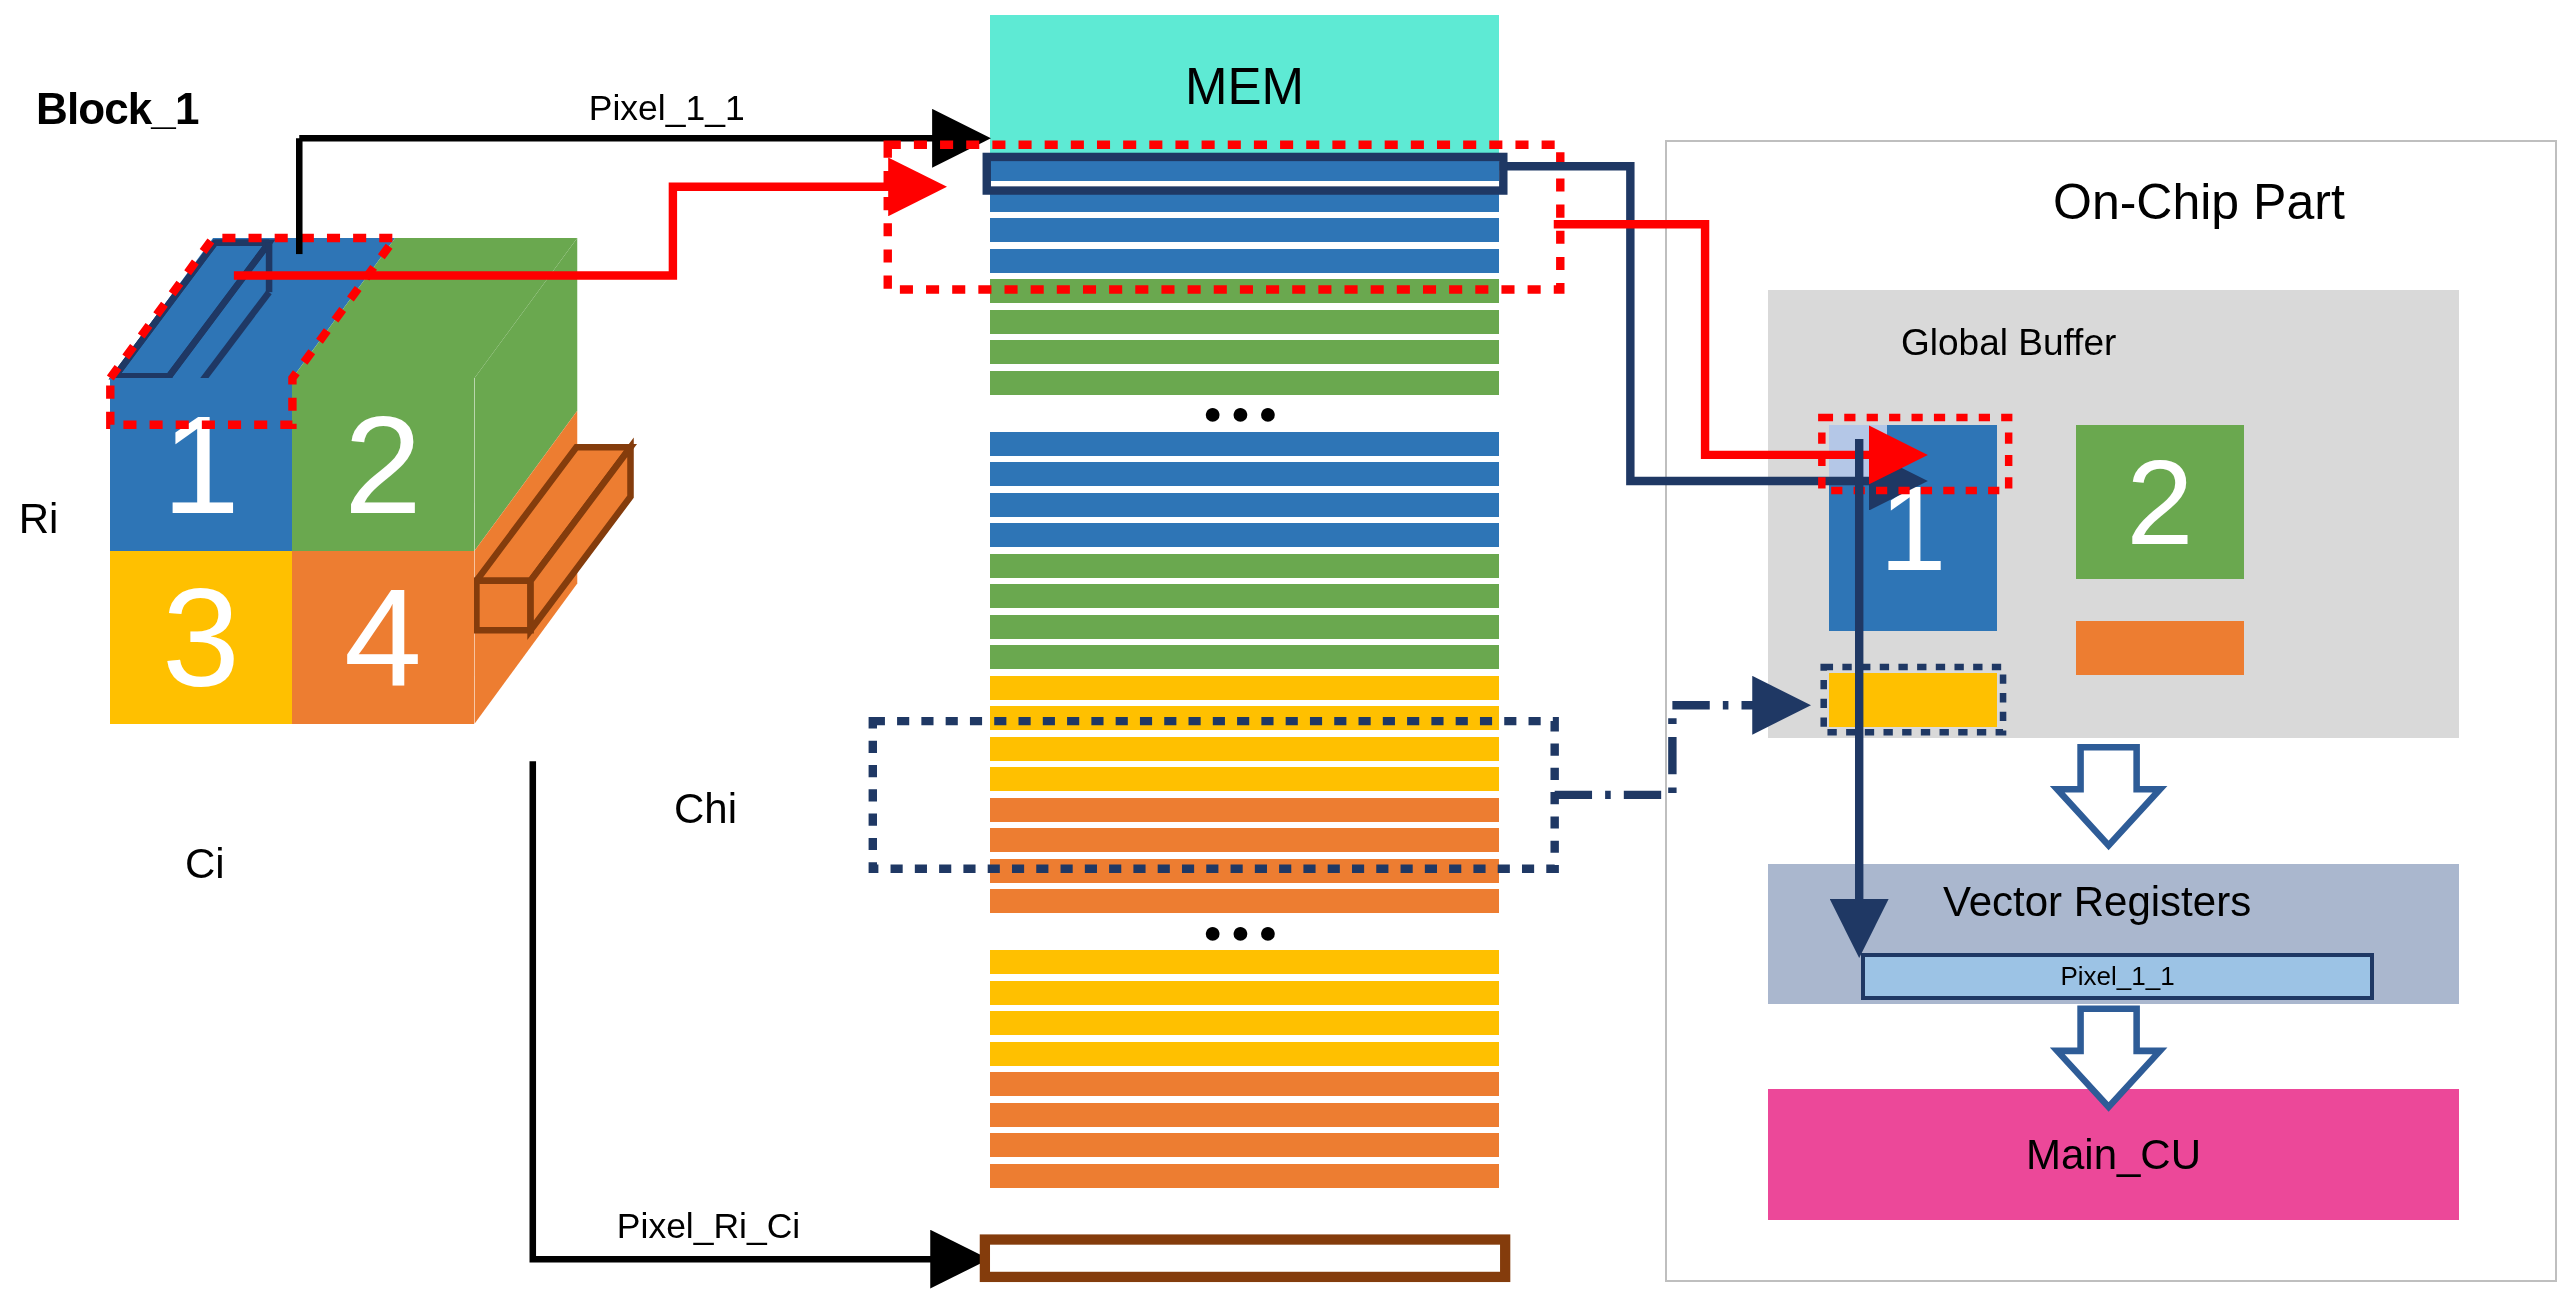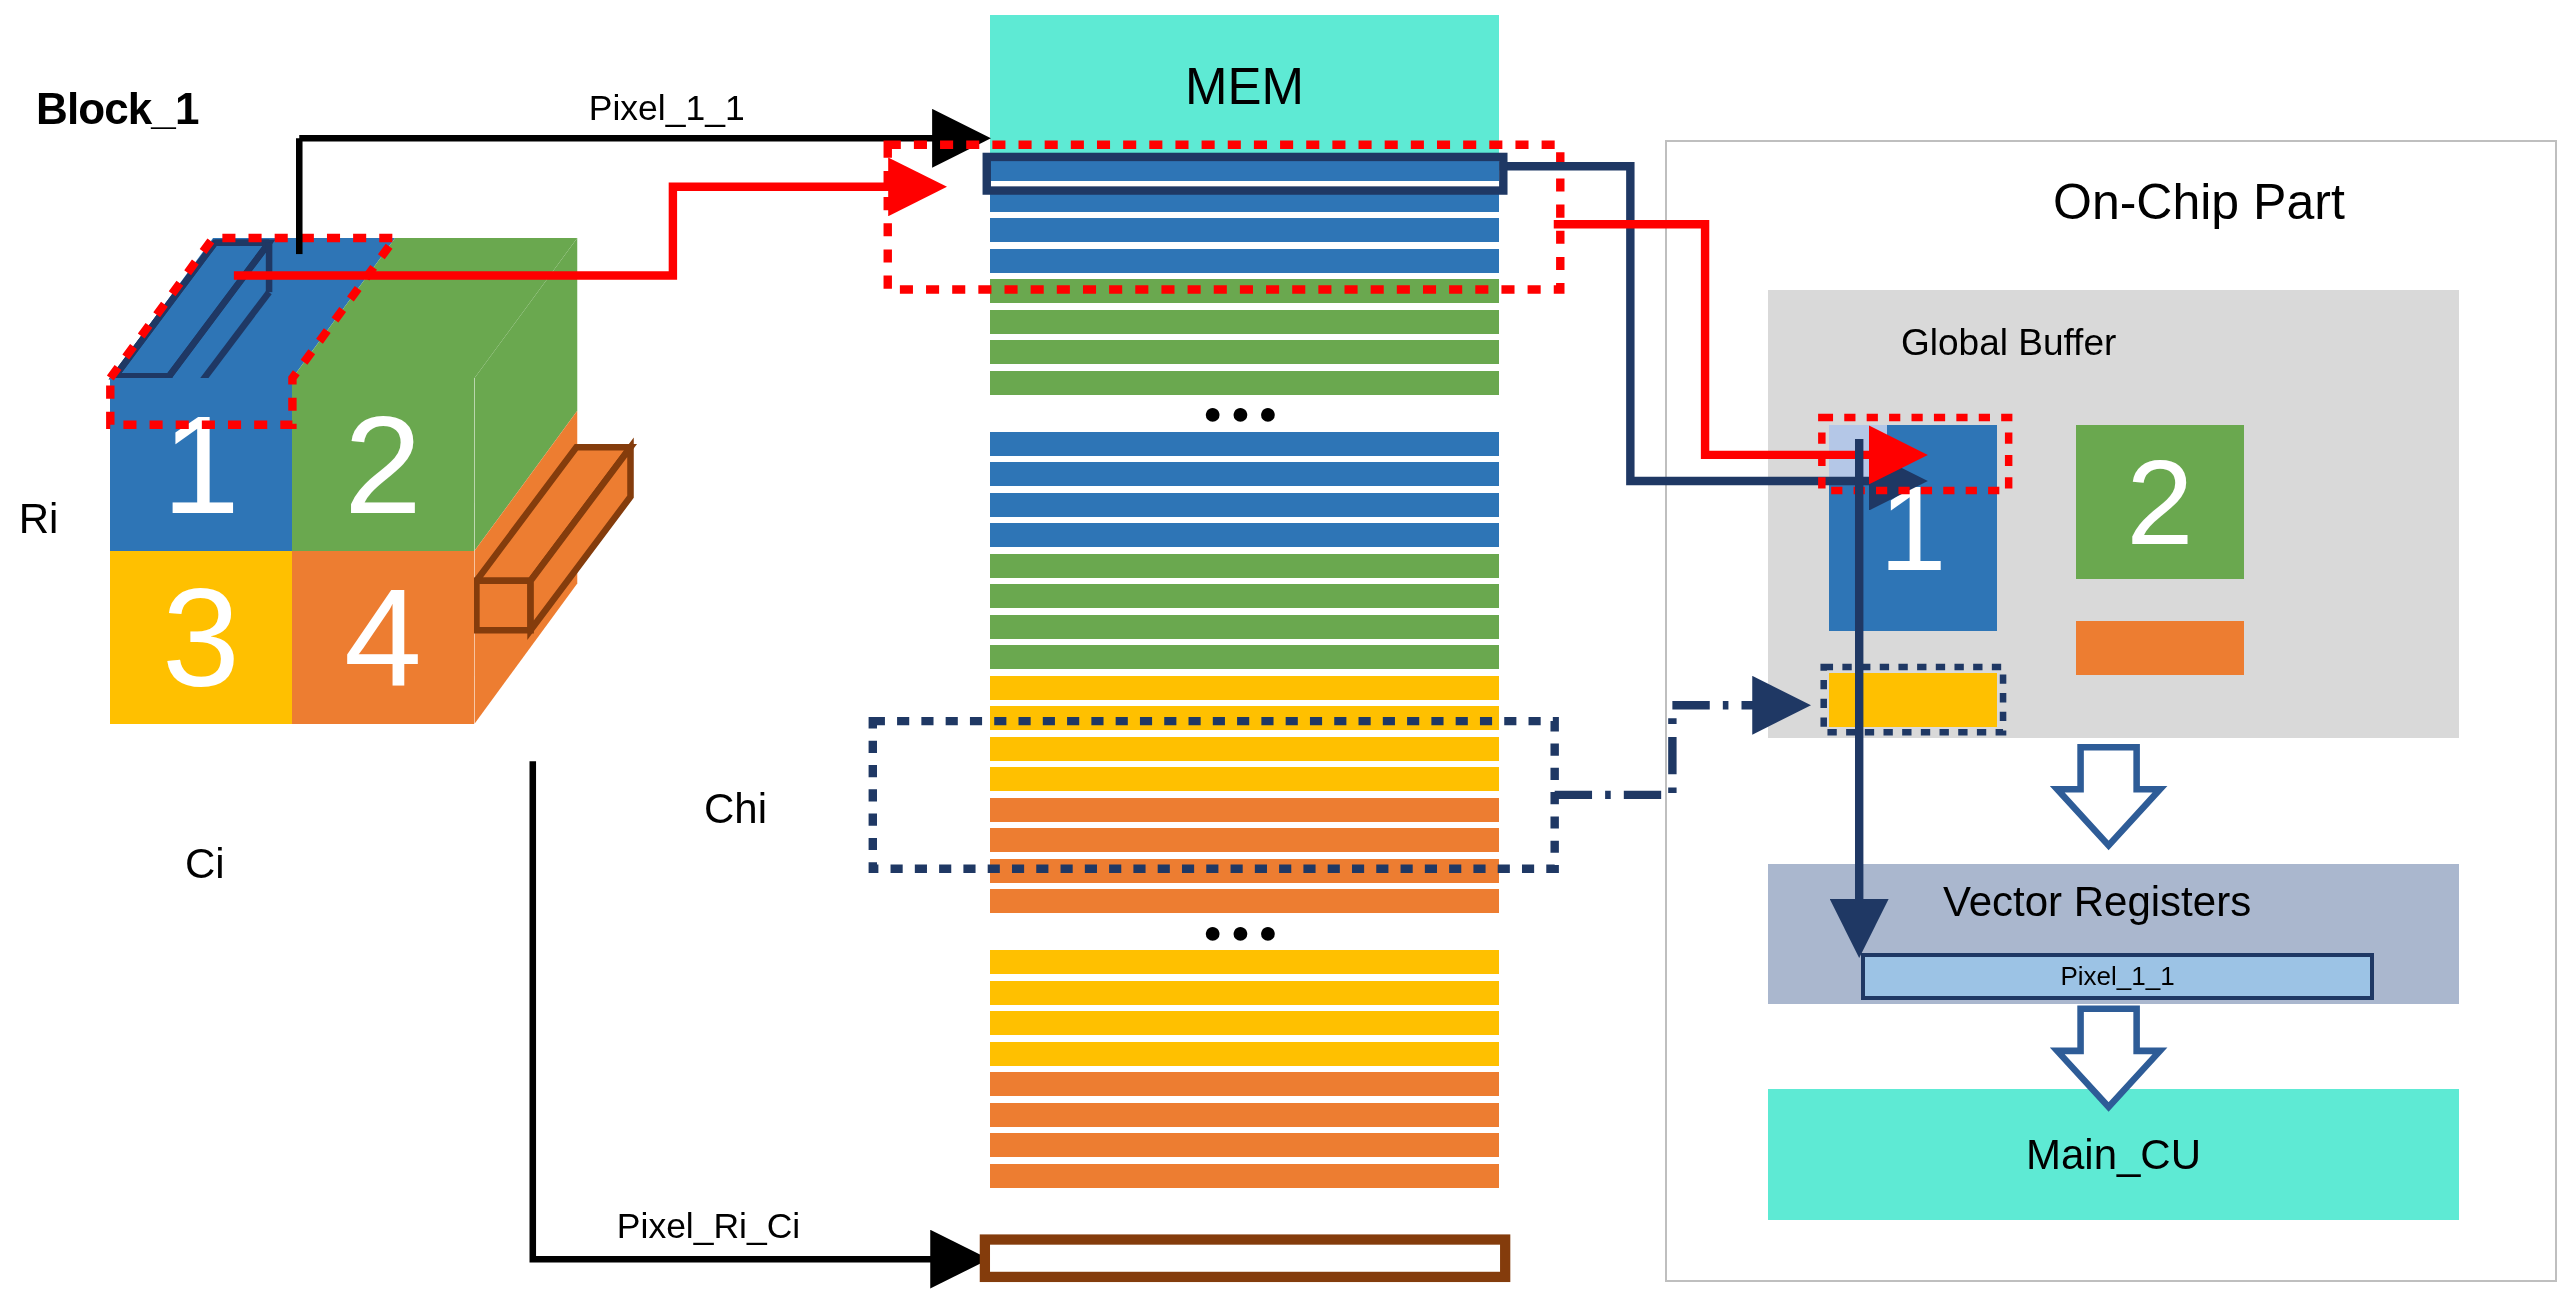--- a/index.html
+++ b/index.html
@@ -36,21 +36,21 @@
   .mbar.green{background:#6aa84f;}
   .mbar.yellow{background:#ffc000;}
   .mbar.orange{background:#ed7d31;}
   .dots{height:24px;margin-bottom:6.5px;display:flex;align-items:center;justify-content:center;
         letter-spacing:8.4px;font-size:32px;line-height:0;color:#000;font-weight:bold;}
 
   
   #onchip{left:1665px;top:140px;width:888px;height:1138px;border:2.8px solid #bfbfbf;background:#fff;}
   #gbufbox{left:1768px;top:290px;width:691px;height:448px;background:#d9d9d9;}
   #vrbox{left:1768px;top:864px;width:691px;height:140px;background:#aab7ce;}
-  #cubox{left:1768px;top:1089px;width:691px;height:131px;background:#5eead4;}
+  #cubox{left:1768px;top:1089px;width:691px;height:131px;background:#ec4899;}
   #pixreg{left:1861px;top:953px;width:505px;height:39px;background:#9cc3e5;border:4.7px solid #1f3864;
           display:flex;align-items:center;justify-content:center;}
 
   .gb-1{left:1829px;top:425px;width:168px;height:206px;background:#2e75b6;}
   .gb-1corner{left:1829px;top:425px;width:58px;height:58px;background:#b4c7e7;}
   .gb-1num{left:1829px;top:425px;width:168px;height:206px;display:flex;align-items:center;
            justify-content:center;color:#fff;font-size:121px;line-height:1;}
   .gb-yellow{left:1829px;top:673px;width:168px;height:54px;background:#ffc000;}
   .gb-2{left:2076px;top:425px;width:168px;height:154px;background:#6aa84f;
         display:flex;align-items:center;justify-content:center;color:#fff;font-size:121px;line-height:1;}
@@ -58,21 +58,21 @@
 
   svg.ov{position:absolute;left:0;top:0;width:2576px;height:1304px;overflow:visible;pointer-events:none;}
 </style>
 </head>
 <body>
 
 <div class="abs t-blocktitle nosel" style="left:36px;top:84px;">Block_1</div>
 
 <div class="abs t-axis nosel" style="left:18.7px;top:495px;">Ri</div>
 <div class="abs t-axis nosel" style="left:185px;top:804px;margin-top:36px;">Ci</div>
-<div class="abs t-axis nosel" style="left:704px;top:785px;">Chi</div>
+<div class="abs t-axis nosel" style="left:674px;top:785px;">Chi</div>
 
 <div class="abs" id="cube">
 
   <svg width="617" height="523" style="position:absolute;left:0;top:0;overflow:visible;" viewBox="0 0 660 560">
 
     <polygon points="0,150 110,0 305,0 195,150" fill="#2e75b6"></polygon>
 
     <polygon points="195,150 305,0 500,0 390,150" fill="#6aa84f"></polygon>
 
     <polygon points="390,150 500,0 500,185 390,335" fill="#6aa84f"></polygon>

